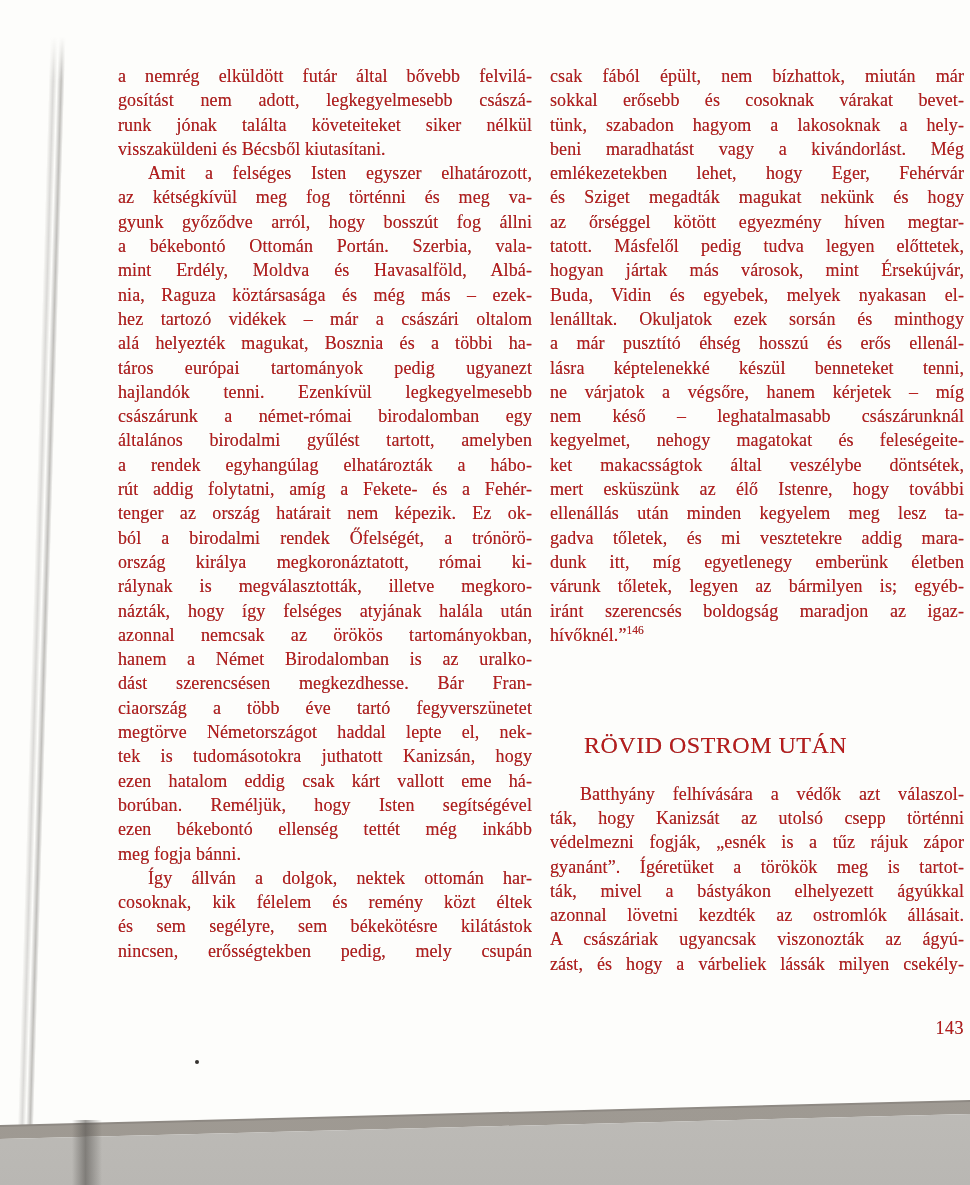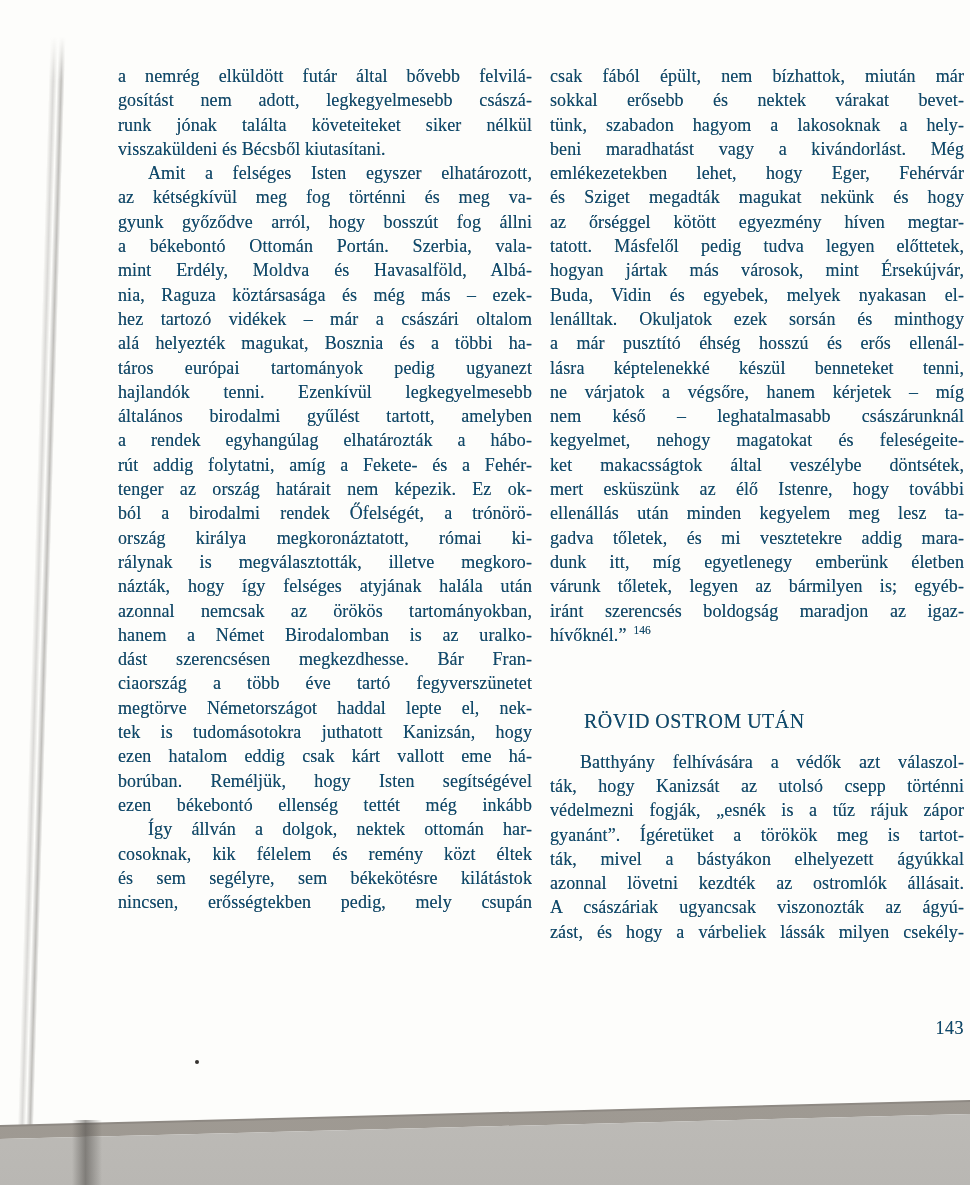--- a/index.html
+++ b/index.html
@@ -2,49 +2,49 @@
 <html lang="hu"><head>
 <meta charset="utf-8">
 <style>
   html,body{margin:0;padding:0;}
   .scan{
     position:relative;
     width:970px;height:1185px;
     background:#fdfdfb;
     overflow:hidden;
     font-family:"Liberation Serif","DejaVu Serif",serif;
-    color:#0c4a6e;
+    color:#b91c1c;
   }
   
   .col{
     position:absolute;
     top:64px;
     width:414px;
     font-size:18px;
     line-height:24.3px;
     letter-spacing:0.1px;
     text-shadow:0 0 0.5px rgba(38,35,32,0.55);
   }
   .col-left{left:118px;}
   .col-right{left:550px;}
   .para{margin:0;}
   .line{text-align:justify;text-align-last:justify;white-space:normal;}
   .line.end{text-align-last:left;}
   .line.ind{text-indent:30px;}
-  sup.fnote{font-size:11.5px;line-height:0;letter-spacing:0;vertical-align:super;padding-left:7px;}
+  sup.fnote{font-size:11.5px;line-height:0;letter-spacing:0;vertical-align:super;}
   
   .heading{
-    margin:62px 0 0 0;
+    margin:86px 0 0 0;
     padding-left:34px;
-    font-size:20px;
+    font-size:24px;
     font-weight:400;
     line-height:24.5px;
     letter-spacing:0.5px;
   }
-  .after-heading{margin-top:16px;}
+  .after-heading{margin-top:24px;}
   
   .page-number{
     position:absolute;
     left:550px;top:1018px;width:414px;
     text-align:right;
     font-size:18px;
     letter-spacing:0.5px;
     text-shadow:0 0 0.5px rgba(38,35,32,0.55);
   }
   
@@ -106,51 +106,53 @@
         <div class="line ind">Amit a felséges Isten egyszer elhatározott,</div>
         <div class="line">az kétségkívül meg fog történni és meg va-</div>
         <div class="line">gyunk győződve arról, hogy bosszút fog állni</div>
         <div class="line">a békebontó Ottomán Portán. Szerbia, vala-</div>
         <div class="line">mint Erdély, Moldva és Havasalföld, Albá-</div>
         <div class="line">nia, Raguza köztársasága és még más – ezek-</div>
         <div class="line">hez tartozó vidékek – már a császári oltalom</div>
         <div class="line">alá helyezték magukat, Bosznia és a többi ha-</div>
         <div class="line">táros európai tartományok pedig ugyanezt</div>
         <div class="line">hajlandók tenni. Ezenkívül legkegyelmesebb</div>
+        <div class="line">császárunk a német-római birodalomban egy</div>
         <div class="line">általános birodalmi gyűlést tartott, amelyben</div>
         <div class="line">a rendek egyhangúlag elhatározták a hábo-</div>
         <div class="line">rút addig folytatni, amíg a Fekete- és a Fehér-</div>
         <div class="line">tenger az ország határait nem képezik. Ez ok-</div>
         <div class="line">ból a birodalmi rendek Őfelségét, a trónörö-</div>
         <div class="line">ország királya megkoronáztatott, római ki-</div>
         <div class="line">rálynak is megválasztották, illetve megkoro-</div>
         <div class="line">názták, hogy így felséges atyjának halála után</div>
         <div class="line">azonnal nemcsak az örökös tartományokban,</div>
         <div class="line">hanem a Német Birodalomban is az uralko-</div>
         <div class="line">dást szerencsésen megkezdhesse. Bár Fran-</div>
         <div class="line">ciaország a több éve tartó fegyverszünetet</div>
         <div class="line">megtörve Németországot haddal lepte el, nek-</div>
         <div class="line">tek is tudomásotokra juthatott Kanizsán, hogy</div>
         <div class="line">ezen hatalom eddig csak kárt vallott eme há-</div>
         <div class="line">borúban. Reméljük, hogy Isten segítségével</div>
         <div class="line">ezen békebontó ellenség tettét még inkább</div>
+        <div class="line end">meg fogja bánni.</div>
       </div>
       <div class="para">
         <div class="line ind">Így állván a dolgok, nektek ottomán har-</div>
         <div class="line">cosoknak, kik félelem és remény közt éltek</div>
         <div class="line">és sem segélyre, sem békekötésre kilátástok</div>
         <div class="line">nincsen, erősségtekben pedig, mely csupán</div>
       </div>
     </div>
 
   <div class="col col-right">
     <div>
         <div class="para">
           <div class="line">csak fából épült, nem bízhattok, miután már</div>
-          <div class="line">sokkal erősebb és nektek várakat bevet-</div>
+          <div class="line">sokkal erősebb és cosoknak várakat bevet-</div>
           <div class="line">tünk, szabadon hagyom a lakosoknak a hely-</div>
           <div class="line">beni maradhatást vagy a kivándorlást. Még</div>
           <div class="line">emlékezetekben lehet, hogy Eger, Fehérvár</div>
           <div class="line">és Sziget megadták magukat nekünk és hogy</div>
           <div class="line">az őrséggel kötött egyezmény híven megtar-</div>
           <div class="line">tatott. Másfelől pedig tudva legyen előttetek,</div>
           <div class="line">hogyan jártak más városok, mint Érsekújvár,</div>
           <div class="line">Buda, Vidin és egyebek, melyek nyakasan el-</div>
           <div class="line">lenálltak. Okuljatok ezek sorsán és minthogy</div>
           <div class="line">a már pusztító éhség hosszú és erős ellenál-</div>

